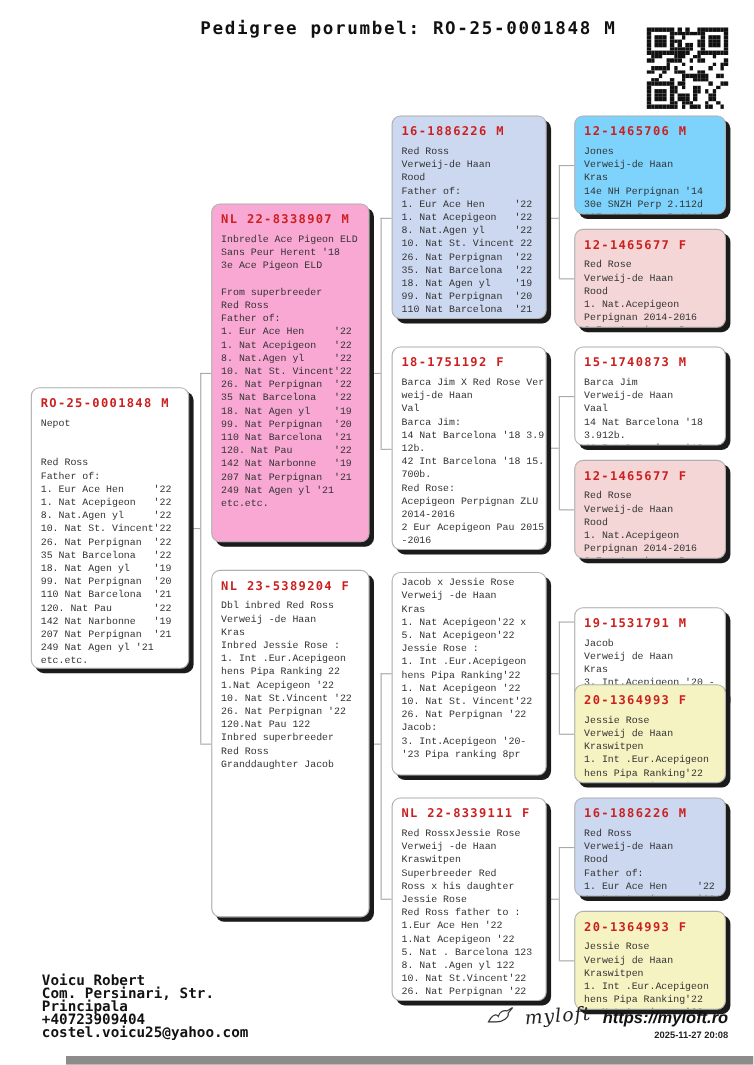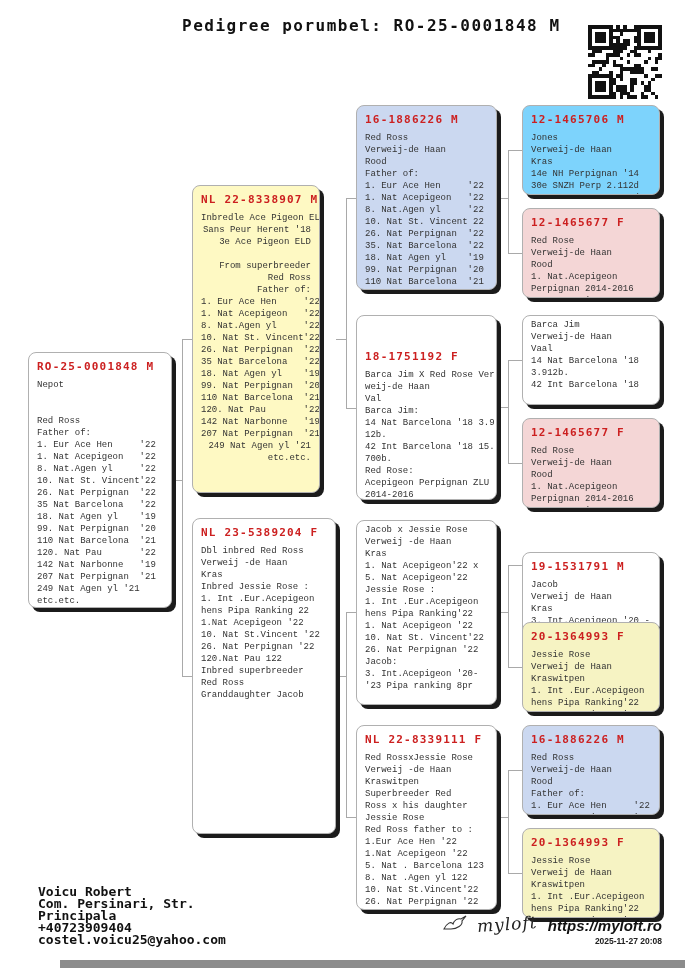--- a/index.html
+++ b/index.html
@@ -526,21 +526,21 @@
 18. Nat Agen yl    '19
 99. Nat Perpignan  '20
 110 Nat Barcelona  '21
 120. Nat Pau       '22
 142 Nat Narbonne   '19
 207 Nat Perpignan  '21
 249 Nat Agen yl '21
 etc.etc.</pre>
   </div>
 
-  <div class="pbox" style="left: 192px; top: 185px; width: 128px; height: 308px; background: #fef9c3; text-align: right;">
+  <div class="pbox" style="left: 192px; top: 185px; width: 144px; height: 308px; background: #f9a8d4;">
     <div class="ring" style="color: rgb(204, 32, 32);">NL 22-8338907 M</div>
     <pre class="pbody">Inbredle Ace Pigeon ELD
 Sans Peur Herent '18
 3e Ace Pigeon ELD
 
 From superbreeder
 Red Ross
 Father of:
 1. Eur Ace Hen     '22
 1. Nat Acepigeon   '22
@@ -585,21 +585,21 @@
 8. Nat.Agen yl     '22
 10. Nat St. Vincent 22
 26. Nat Perpignan  '22
 35. Nat Barcelona  '22
 18. Nat Agen yl    '19
 99. Nat Perpignan  '20
 110 Nat Barcelona  '21
 120 Nat Pau        '22</pre>
   </div>
   <div class="pbox" style="left: 356px; top: 315px; width: 141px; height: 185px; background: rgb(255, 255, 255);">
-    <div class="ring" style="color: rgb(204, 32, 32); margin-top: 27px;">18-1751192 F</div>
+    <div class="ring" style="color: rgb(204, 32, 32);">18-1751192 F</div>
     <pre class="pbody">Barca Jim X Red Rose Ver
 weij-de Haan
 Val
 Barca Jim:
 14 Nat Barcelona '18 3.9
 12b.
 42 Int Barcelona '18 15.
 700b.
 Red Rose:
 Acepigeon Perpignan ZLU
@@ -654,20 +654,21 @@
   <div class="pbox" style="left: 522px; top: 208px; width: 138px; height: 90px; background: rgb(244, 214, 214);">
     <div class="ring" style="color: rgb(204, 32, 32);">12-1465677 F</div>
     <pre class="pbody">Red Rose
 Verweij-de Haan
 Rood
 1. Nat.Acepigeon
 Perpignan 2014-2016
 2 Eur Acepigeon Pau</pre>
   </div>
   <div class="pbox" style="left: 522px; top: 315px; width: 138px; height: 90px; background: rgb(255, 255, 255);">
+    <div class="ring" style="color: rgb(204, 32, 32);">15-1740873 M</div>
     <pre class="pbody">Barca Jim
 Verweij-de Haan
 Vaal
 14 Nat Barcelona '18
 3.912b.
 42 Int Barcelona '18</pre>
   </div>
   <div class="pbox" style="left: 522px; top: 418px; width: 138px; height: 90px; background: rgb(244, 214, 214);">
     <div class="ring" style="color: rgb(204, 32, 32);">12-1465677 F</div>
     <pre class="pbody">Red Rose

